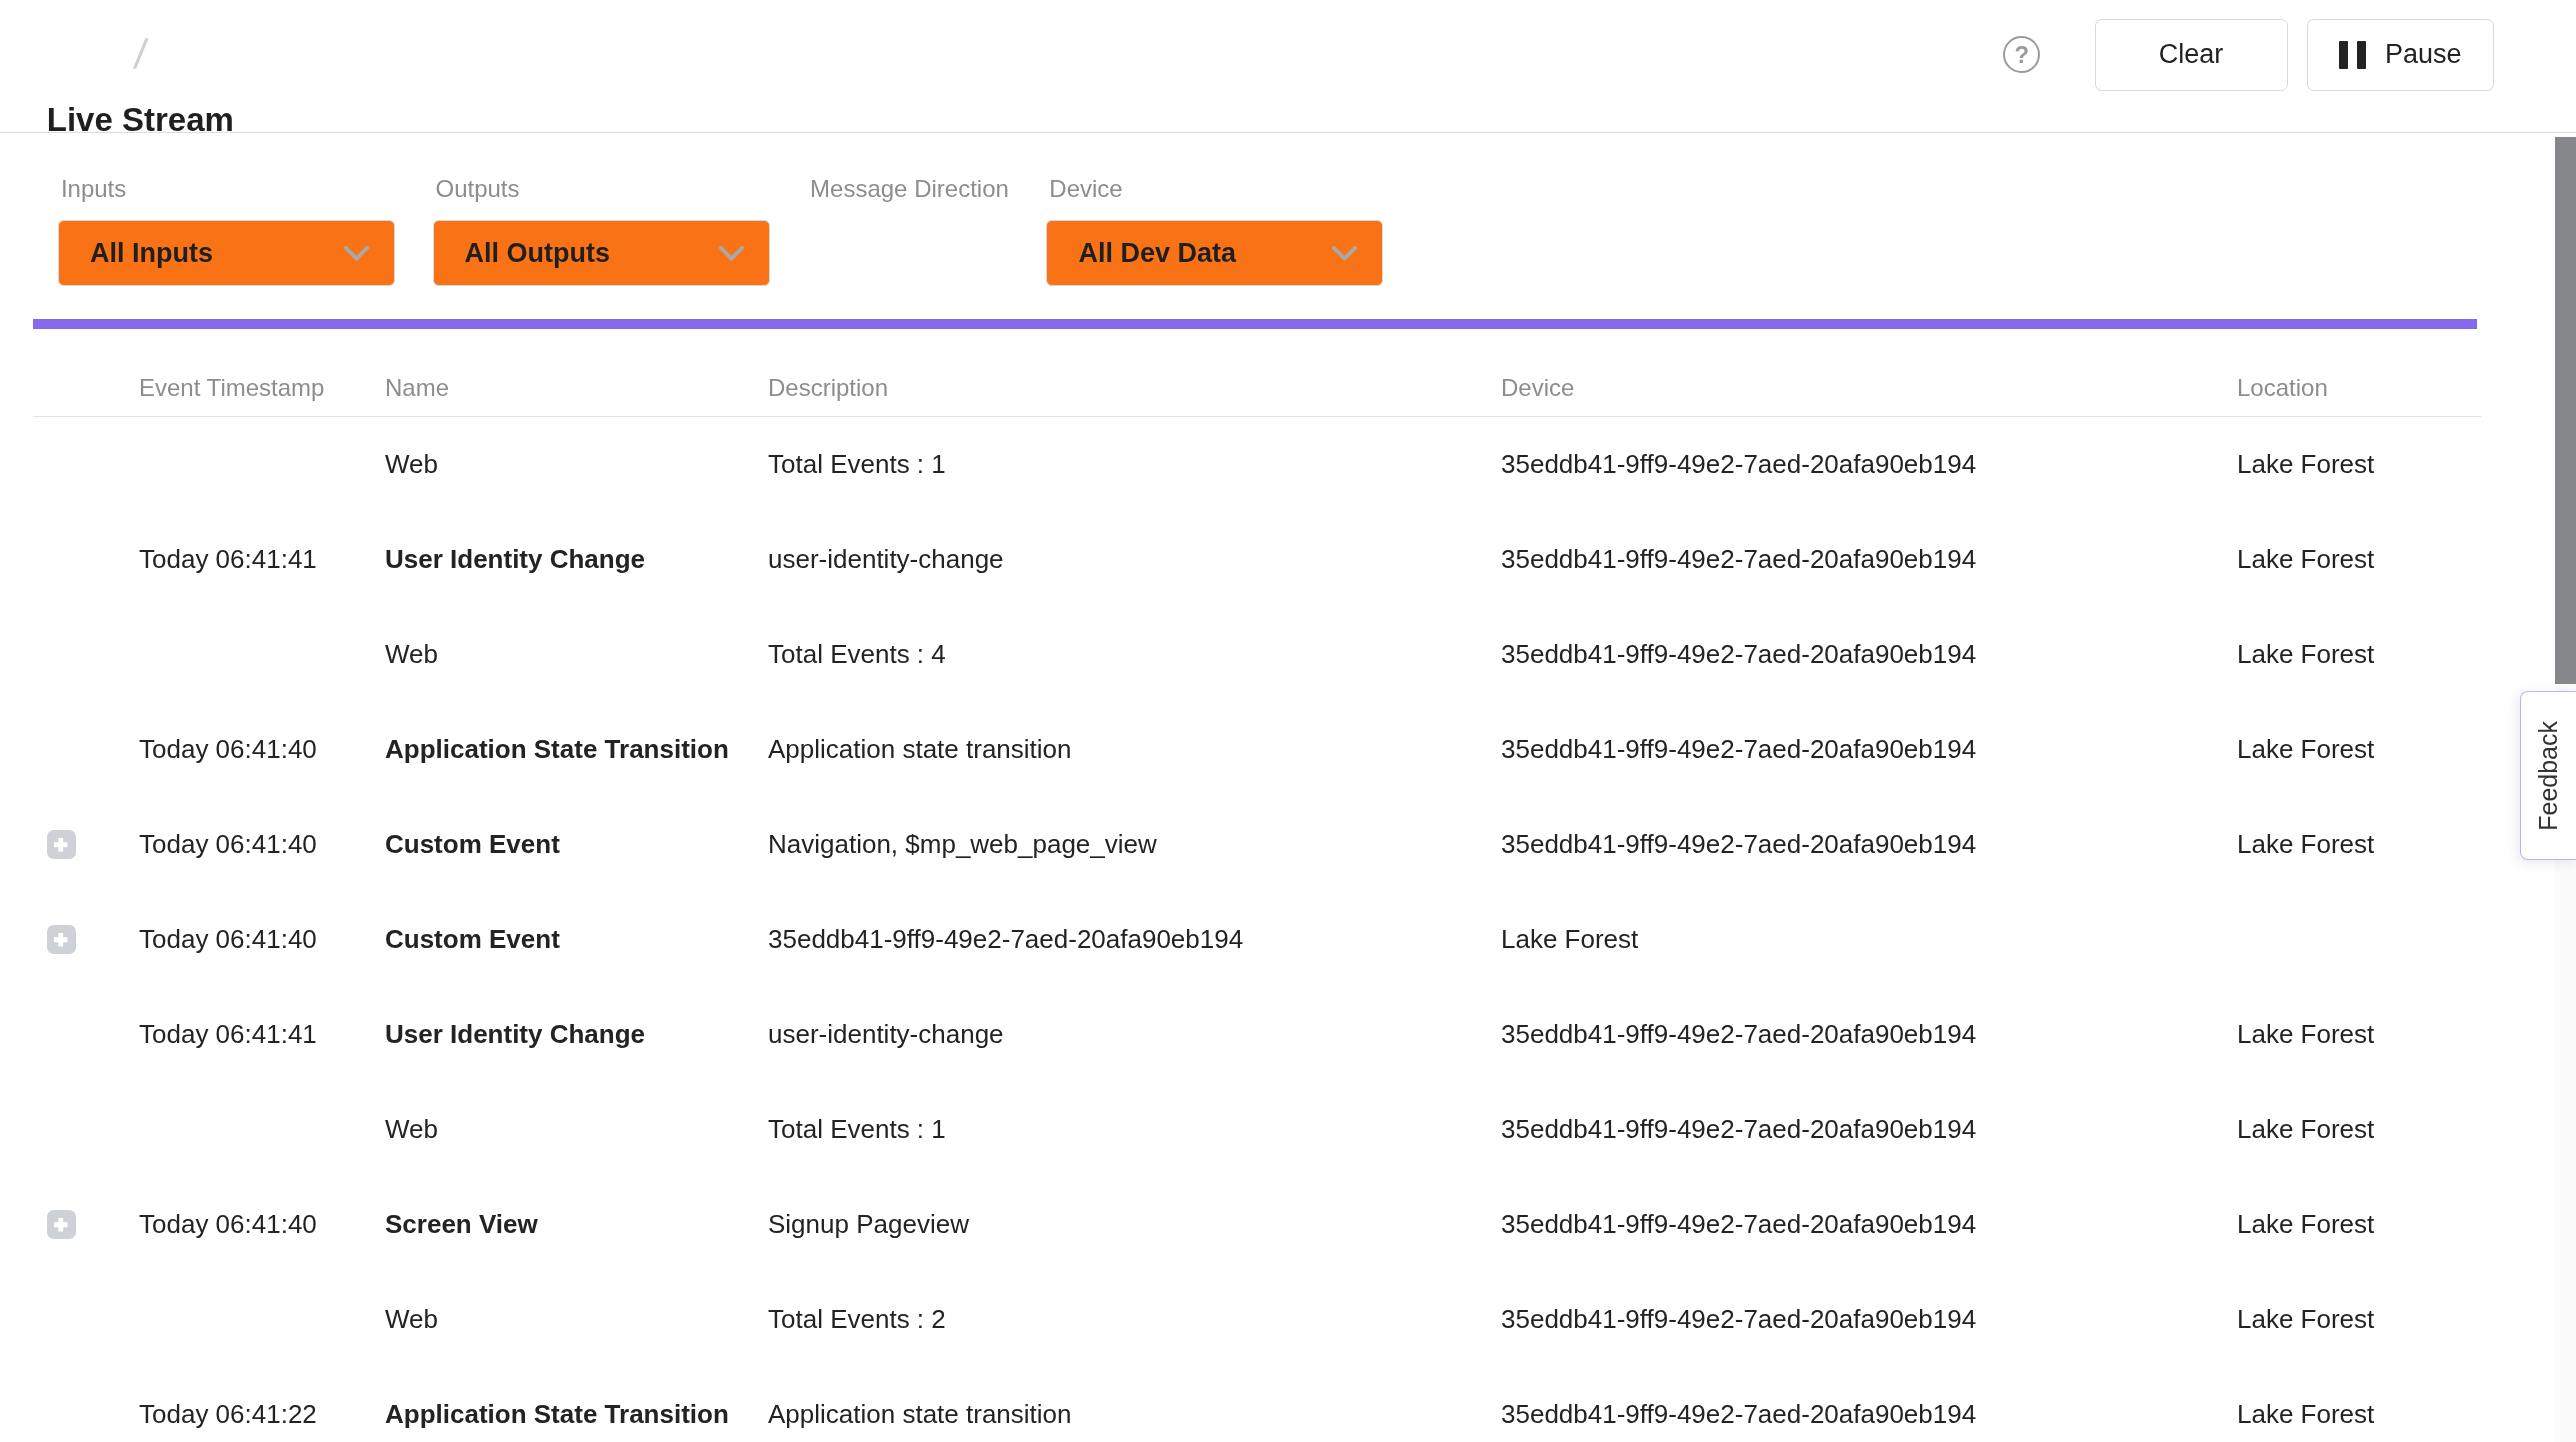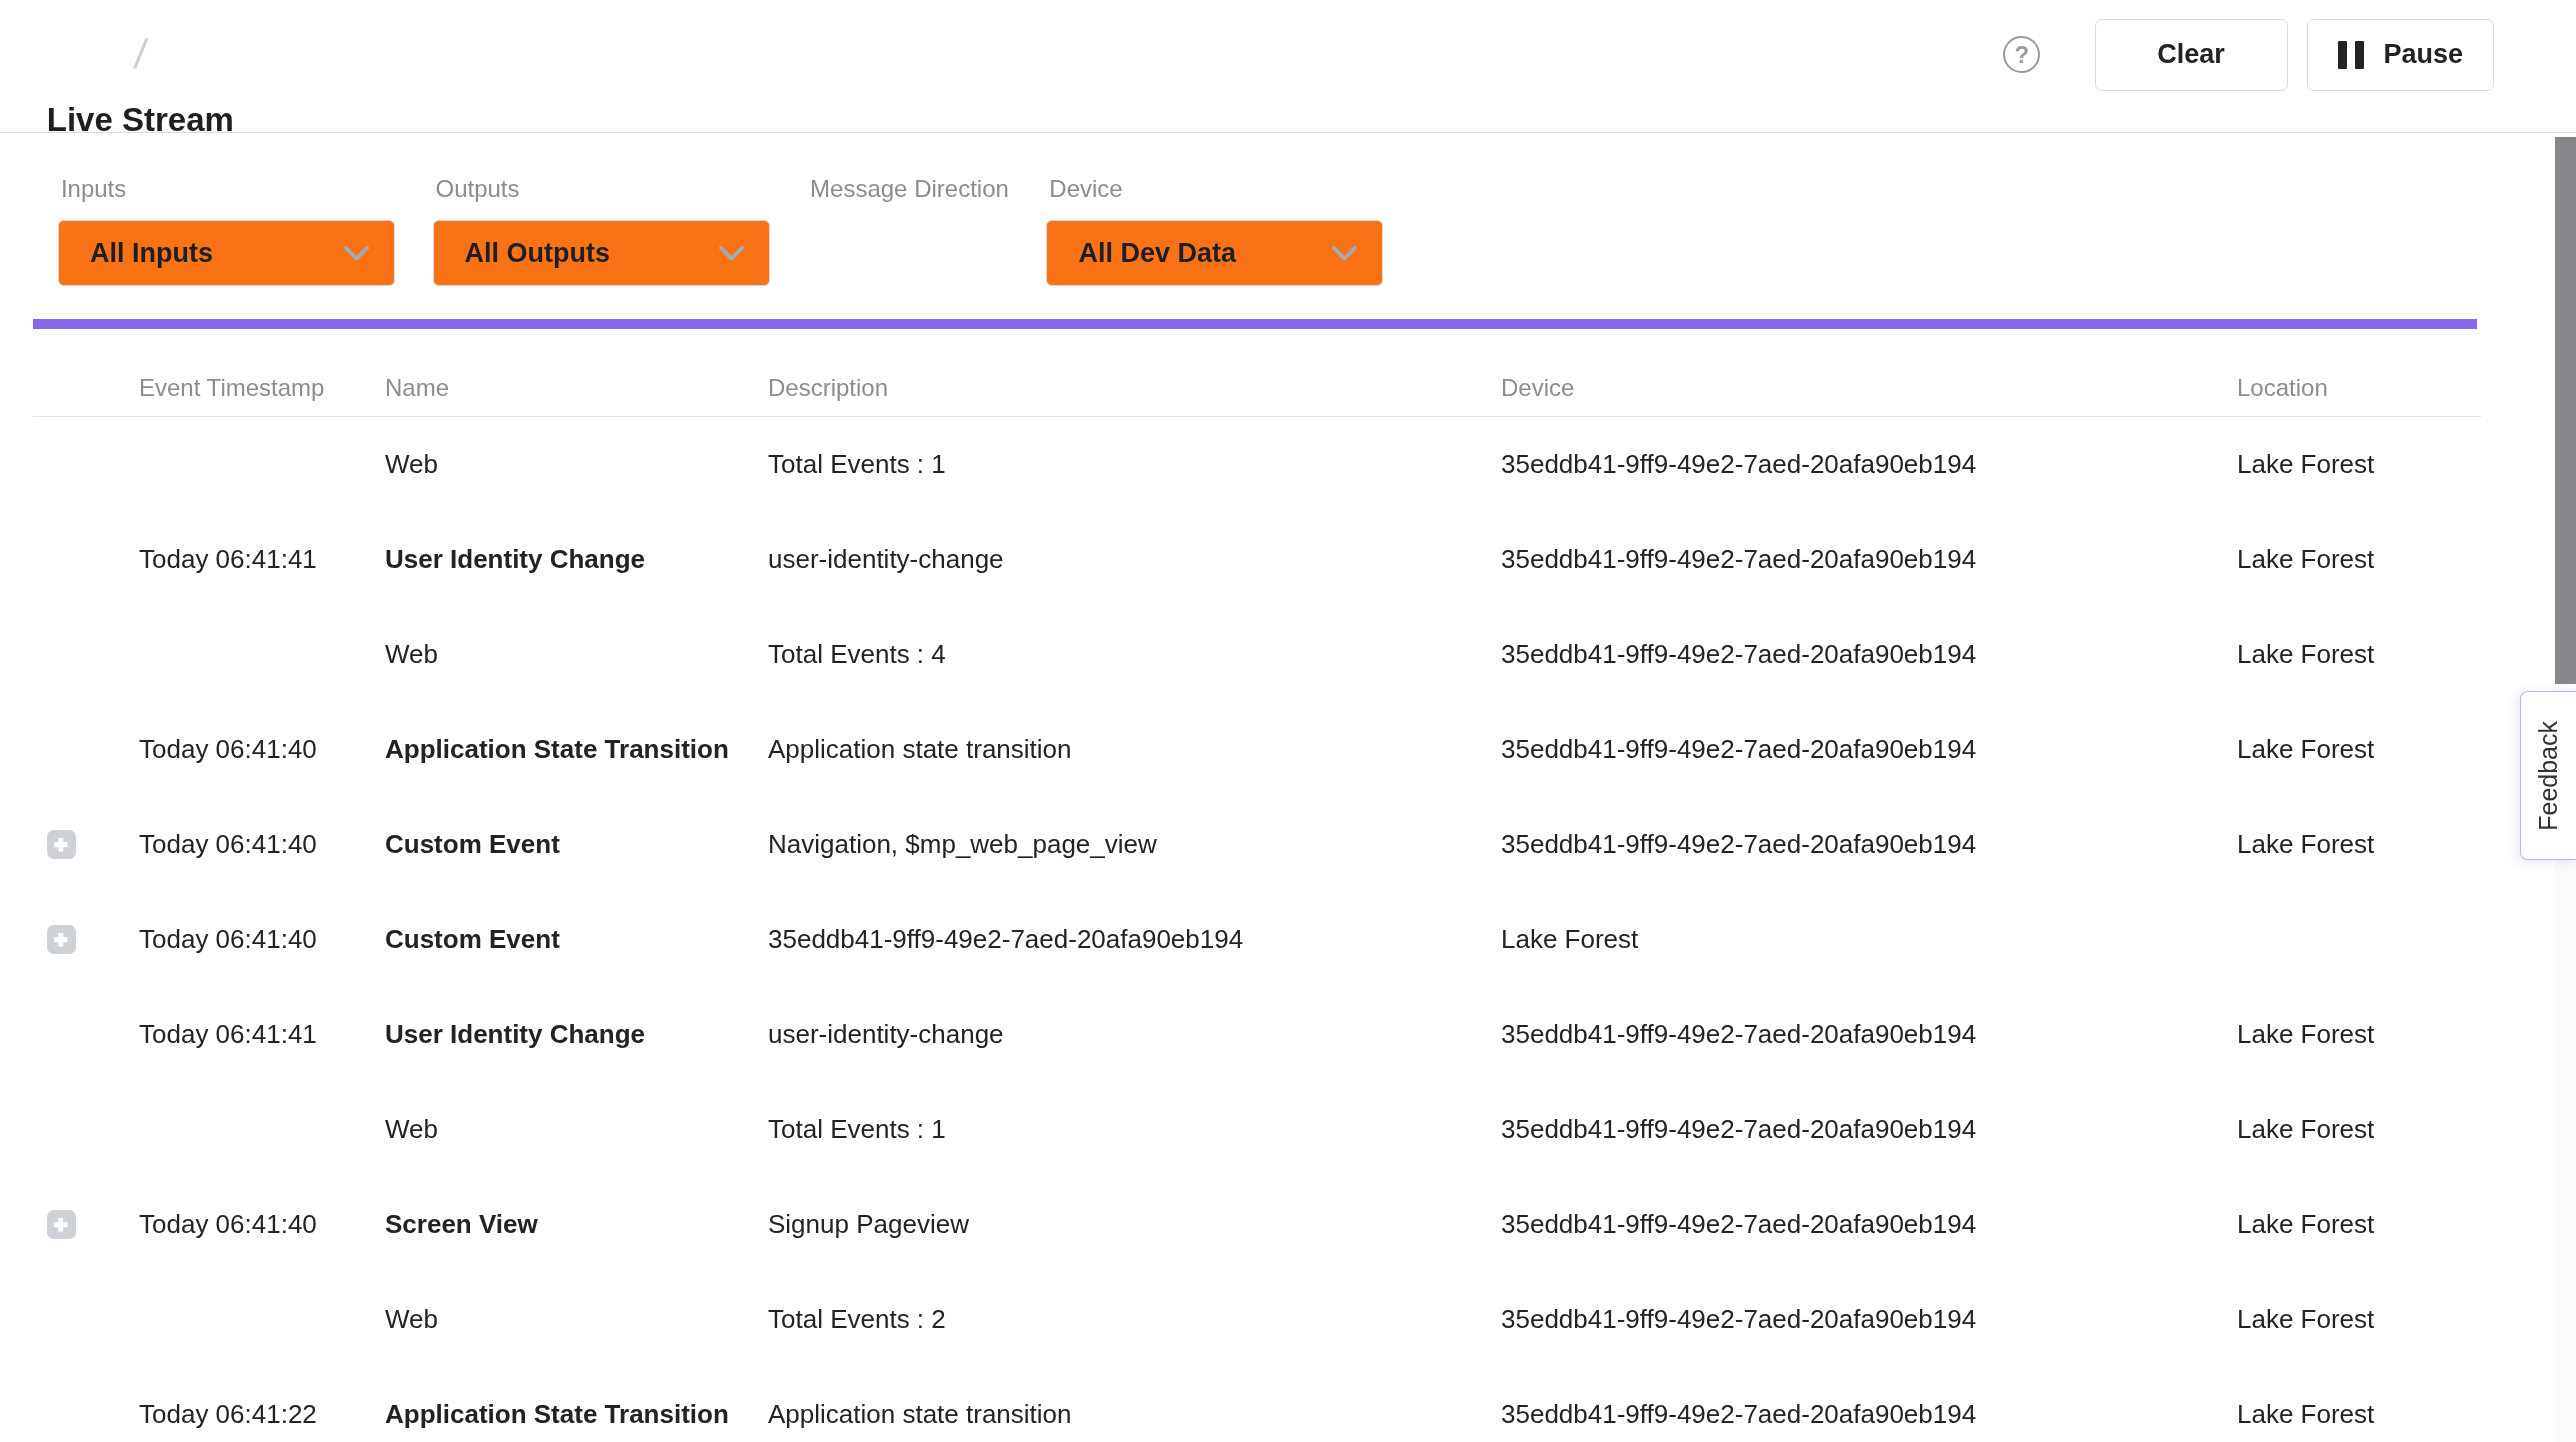--- a/index.html
+++ b/index.html
@@ -16,21 +16,21 @@
   .topbar{ position:absolute; left:0; top:0; width:2576px; height:133px;
     border-bottom:1.9px solid var(--border-light); display:flex; align-items:center;
     padding:0 82px 23px 33px; background:#fff; }
   .crumbs{ display:flex; align-items:center; gap:23px; font-size:33px; font-weight:700; color:#1f1f1f;flex-direction:column; }
   .crumb-sep{ color:#cfcfcf; font-weight:300; font-size:41px; transform:skewX(-8deg); }
   .topbar .actions{ margin-left:auto; display:flex; align-items:center; gap:19.4px; }
   .help-circle{ width:37px; height:37px; border:2.9px solid #9a9c9e; border-radius:50%;
     color:#9a9c9e; font-size:24px; font-weight:700; display:flex; align-items:center;
     justify-content:center; margin-right:35px; cursor:pointer; }
   .btn{ height:72px; background:#fff; border:1.9px solid #d8d8d8; border-radius:6.8px;
-    font-family:"Liberation Sans",sans-serif; font-size:27px; font-weight:700; color:#232323;
+    font-family:"Liberation Sans",sans-serif; font-size:27px; font-weight:400; color:#232323;
     display:flex; align-items:center; justify-content:center; cursor:pointer; }
   .btn.clear{ width:193px; }
   .btn.pause{ width:187px; gap:19.4px; }
   .pause-ico{ display:flex; gap:8.7px; }
   .pause-ico i{ display:block; width:8.7px; height:28px; background:#232323; border-radius:1px; }
 
   
   .filters{ position:absolute; left:33px; top:175px; display:flex; gap:12.6px; }
   .filter{ display:flex; flex-direction:column;margin-left:25px; }
   .filter-label{ font-size:24px; color:var(--text-muted); margin-left:2.9px; height:24px; }

